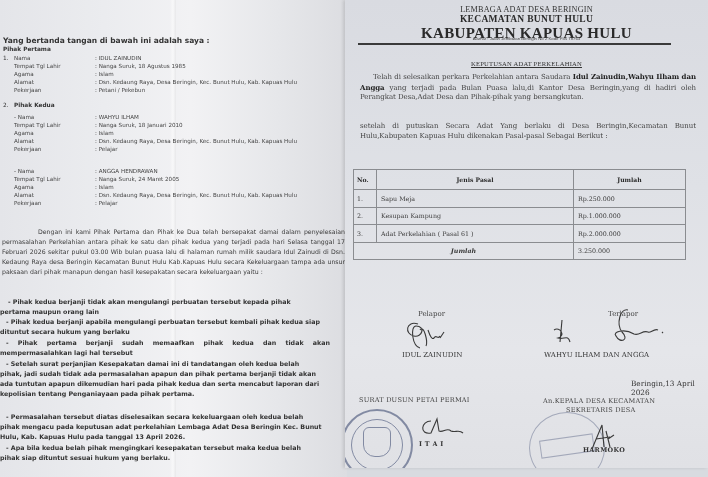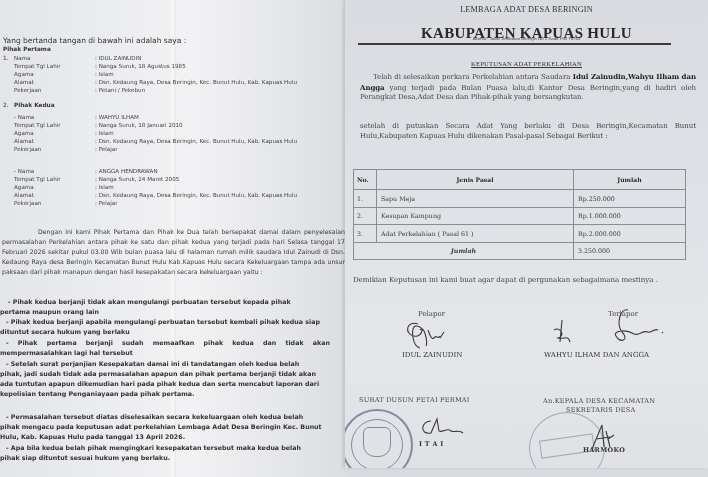--- a/index.html
+++ b/index.html
@@ -10,21 +10,21 @@
     .doc-left {
       position:absolute; left:0; top:0; width:347px; height:477px;
       background:linear-gradient(90deg,#e4e5e9 0%,#ebecef 30%,#f2f2f4 55%,#e6e7ea 80%,#dcdde1 100%);
       font-family:"DejaVu Sans", sans-serif; color:#333;
       overflow:hidden;
     }
     .doc-left .fold { position:absolute; left:170px; top:0; width:6px; height:477px;
       background:linear-gradient(90deg,rgba(0,0,0,0),rgba(255,255,255,0.5),rgba(0,0,0,0.04)); }
     .l-title { position:absolute; left:45px; top:10px; font-size:11.3px; font-weight:bold;
       text-decoration:underline; letter-spacing:0.1px; color:#2b2b2b; }
-    .l-intro { position:absolute; left:3px; top:36px; font-size:7.5px; color:#333; }
+    .l-intro { position:absolute; left:3px; top:36px; font-size:7.5px; color:#333;font-weight:bold; }
     .l-section { position:absolute; left:3px; font-size:5.8px; font-weight:bold; color:#333; }
     .l-num { position:absolute; left:3px; font-size:5.8px; color:#333; }
     .l-field { position:absolute; left:0; width:347px; height:8px; font-size:5.6px; color:#444; }
     .l-field .lab { position:absolute; left:14px; }
     .l-field .val { position:absolute; left:95px; white-space:nowrap; }
     .l-para { position:absolute; left:2px; width:343px; font-size:6.2px; line-height:9.9px; color:#3a3a3a; text-align:justify; }
     .l-para .indent { display:inline-block; width:36px; }
     .l-clause { position:absolute; left:0; width:350px; font-size:6.3px; line-height:10px;
       color:#333; font-weight:bold; text-align:justify; white-space:nowrap; overflow:hidden; }
 
@@ -157,20 +157,21 @@
   <div class="l-clause" style="top:389px">kepolisian tentang Penganiayaan pada pihak pertama.</div>
   <div class="l-clause" style="top:412px; padding-left:6px">-  Permasalahan tersebut diatas diselesaikan secara kekeluargaan oleh kedua belah</div>
   <div class="l-clause" style="top:422px">pihak mengacu pada keputusan adat perkelahian Lembaga Adat Desa Beringin Kec. Bunut</div>
   <div class="l-clause" style="top:432px">Hulu, Kab. Kapuas Hulu pada tanggal 13 April 2026.</div>
   <div class="l-clause" style="top:443px; padding-left:6px">-  Apa bila kedua belah pihak mengingkari kesepakatan tersebut maka kedua belah</div>
   <div class="l-clause" style="top:453px">pihak siap dituntut sesuai hukum yang berlaku.</div>
 </div>
 
 <div class="doc-right">
   <div class="r-org r-org1">LEMBAGA ADAT DESA BERINGIN</div>
+  <div class="r-org r-org2">KECAMATAN BUNUT HULU</div>
   <div class="r-org r-org3">KABUPATEN KAPUAS HULU</div>
   <div class="r-org r-addr">Alamat : Jalan Jembatan Beringin No 2 Kode Pos 78763</div>
   <div class="r-rule"></div>
 
   <div class="r-title">KEPUTUSAN ADAT PERKELAHIAN</div>
 
   <div class="r-para" style="top:122px">setelah di putuskan Secara Adat Yang berlaku di Desa Beringin,Kecamatan Bunut Hulu,Kabupaten Kapuas Hulu dikenakan Pasal-pasal Sebagai Berikut :</div>
 
   <div class="r-para" style="top:72px"><span class="indent"></span><span>Telah di selesaikan perkara Perkelahian antara Saudara </span><b>Idul Zainudin,Wahyu Ilham   dan Angga</b><span> yang terjadi pada Bulan Puasa lalu,di Kantor Desa Beringin,yang di hadiri oleh Perangkat Desa,Adat Desa dan Pihak-pihak yang bersangkutan.</span></div>
 
@@ -196,35 +197,35 @@
       <td>Adat Perkelahian ( Pasal 61 )</td>
       <td>Rp.2.000.000</td>
     </tr>
     <tr>
       <td colspan="2" class="total-label">Jumlah</td>
       <td>3.250.000</td>
     </tr>
   </tbody>
     </table>
 
-  <div class="r-closing">Demikian Keputusan ini kami buat agar dapat di pergunakan sebagaimana mestinya .</div>
 
   <div class="r-sig-role" style="left:73px; top:310px">Pelapor</div>
   <svg class="signature" style="left:55px; top:316px" width="60" height="36" viewBox="0 0 60 36">
     <path d="M18 8 C6 4 4 18 14 20 C22 22 26 10 16 10 C10 10 12 30 20 32 M20 14 C24 8 28 26 26 30 M28 14 C30 20 32 24 34 22 C36 18 38 24 40 20 M40 22 L44 16" stroke="#3a3a3a" stroke-width="1.1" fill="none"></path>
   </svg>
   <div class="r-sig-name" style="left:57px; top:351px">IDUL ZAINUDIN</div>
 
   <div class="r-sig-role" style="left:263px; top:310px">Terlapor</div>
   <svg class="signature" style="left:205px; top:306px" width="120" height="44" viewBox="0 0 120 44">
     <path d="M12 14 L10 36 M4 24 C10 20 16 30 8 32 C14 34 18 28 20 36" stroke="#3a3a3a" stroke-width="1.1" fill="none"></path>
     <path d="M78 4 C70 2 66 18 72 26 C80 34 70 38 66 30 C62 26 74 22 84 28 C90 30 92 24 98 26 C100 28 104 22 108 24 M112 26 L113 27" stroke="#3a3a3a" stroke-width="1.1" fill="none"></path>
   </svg>
   <div class="r-sig-name" style="left:199px; top:351px">WAHYU ILHAM DAN ANGGA</div>
 
+  <div class="r-date">Beringin,13 April 2026</div>
 
   <div class="r-official" style="left:14px; top:396px">SURAT DUSUN PETAI PERMAI</div>
   <div class="stamp" style="left:-4px; top:409px; width:72px; height:72px; border:2px solid #6b7592; opacity:0.8">
     <div style="position:absolute; left:8px; top:8px; width:52px; height:52px; border:1px solid #6b7592; border-radius:50%"></div>
     <div style="position:absolute; left:20px; top:16px; width:28px; height:30px; border:1.5px solid #6b7592; border-radius:6px 6px 12px 12px"></div>
   </div>
   <svg class="signature" style="left:72px; top:415px" width="50" height="24" viewBox="0 0 50 24">
     <path d="M14 6 C4 6 2 20 14 18 L20 4 L22 16 C26 18 30 12 34 16 C38 18 42 14 46 18" stroke="#3a3a3a" stroke-width="1.1" fill="none"></path>
   </svg>
   <div class="r-official-name" style="left:74px; top:440px">I T A I</div>

